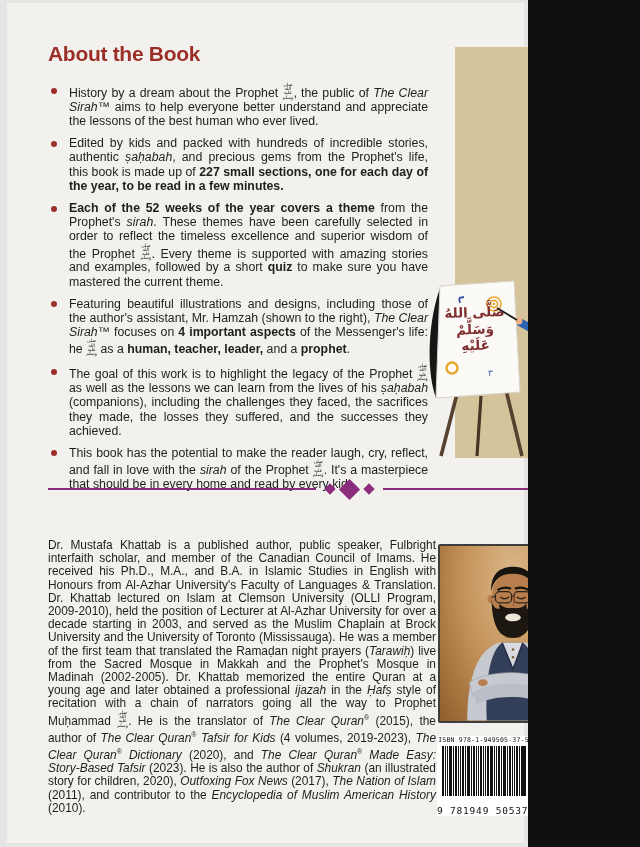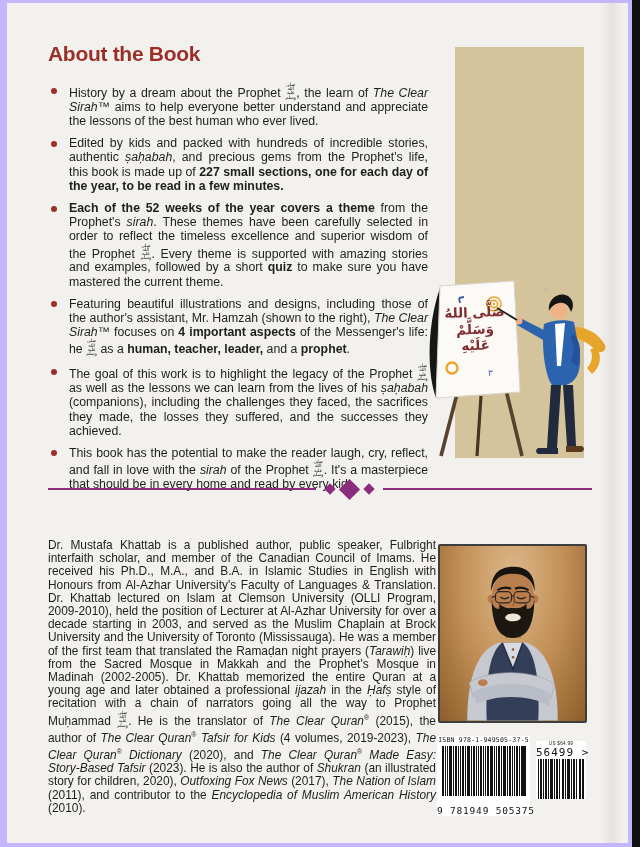--- a/index.html
+++ b/index.html
@@ -1,16 +1,16 @@
 <!DOCTYPE html>
 <html style="--accent-red: #9b2f28; --divider-purple: #8c2c7c; --beige: #d5c49b;"><head>
 <meta charset="utf-8">
 <style>
   html,body{margin:0;padding:0;background:#101010;}
-  .cover{position:relative;width:632px;height:847px;background:#c4b5fd;overflow:hidden;
+  .cover{position:relative;width:528px;height:847px;background:#e5e5e5;overflow:hidden;
          font-family:"Liberation Sans","DejaVu Sans",sans-serif;}
   .page{position:absolute;left:7px;top:3px;right:4px;bottom:4px;background:#f2f1ed;}
   .crease{position:absolute;top:3px;bottom:4px;left:598px;width:26px;
           background:linear-gradient(90deg,rgba(0,0,0,0) 0%,rgba(0,0,0,0.06) 55%,rgba(0,0,0,0) 100%);}
   .beige-panel{position:absolute;left:455px;top:47px;width:129px;height:411px;background:var(--beige,#d5c49b);}
 
   .sec-title{position:absolute;left:48px;margin:0;color:var(--accent-red,#9b2f28);
              font-weight:700;font-size:21px;letter-spacing:-0.3px;}
   .bullets{position:absolute;left:48px;top:83px;width:380px;}
   .bullet{position:relative;padding-left:21px;margin-bottom:8px;text-align:justify;
@@ -59,21 +59,21 @@
 </head>
 <body>
 
 <div class="cover">
   <div class="page"></div>
   <div class="beige-panel"></div>
 
   <h1 class="sec-title" style="top:42px;">About the Book</h1>
 
   <div class="bullets">
-    <div class="bullet"><span>History by a dream about the Prophet </span><span class="saw">صلى الله عليه وسلم</span><span>, the learn of </span><span class="seg-i">The Clear Sirah</span><span>™ aims to help everyone better understand and appreciate the lessons of the best human who ever lived.</span></div>
+    <div class="bullet"><span>History by a dream about the Prophet </span><span class="saw">صلى الله عليه وسلم</span><span>, the public of </span><span class="seg-i">The Clear Sirah</span><span>™ aims to help everyone better understand and appreciate the lessons of the best human who ever lived.</span></div>
     <div class="bullet"><span>Edited by kids and packed with hundreds of incredible stories, authentic </span><span class="seg-i">ṣaḥabah</span><span>, and precious gems from the Prophet's life, this book is made up of </span><span class="seg-b">227 small sections, one for each day of the year, to be read in a few minutes.</span></div>
     <div class="bullet"><span class="seg-b">Each of the 52 weeks of the year covers a theme</span><span> from the Prophet's </span><span class="seg-i">sirah</span><span>. These themes have been carefully selected in order to reflect the timeless excellence and superior wisdom of the Prophet </span><span class="saw">صلى الله عليه وسلم</span><span>. Every theme is supported with amazing stories and examples, followed by a short </span><span class="seg-b">quiz</span><span> to make sure you have mastered the current theme.</span></div>
     <div class="bullet"><span>Featuring beautiful illustrations and designs, including those of the author's assistant, Mr. Hamzah (shown to the right), </span><span class="seg-i">The Clear Sirah</span><span>™ focuses on </span><span class="seg-b">4 important aspects</span><span> of the Messenger's life: he </span><span class="saw">صلى الله عليه وسلم</span><span> as a </span><span class="seg-b">human, teacher, leader,</span><span> and a </span><span class="seg-b">prophet</span><span>.</span></div>
     <div class="bullet"><span>The goal of this work is to highlight the legacy of the Prophet </span><span class="saw">صلى الله عليه وسلم</span><span> as well as the lessons we can learn from the lives of his </span><span class="seg-i">ṣaḥabah</span><span> (companions), including the challenges they faced, the sacrifices they made, the losses they suffered, and the successes they achieved.</span></div>
     <div class="bullet"><span>This book has the potential to make the reader laugh, cry, reflect, and fall in love with the </span><span class="seg-i">sirah</span><span> of the Prophet </span><span class="saw">صلى الله عليه وسلم</span><span>. It's a masterpiece that should be in every home and read by every kid.</span></div>
   </div>
 
   <div class="divider">
     <div class="div-line l1"></div>
     <div class="diamonds">

